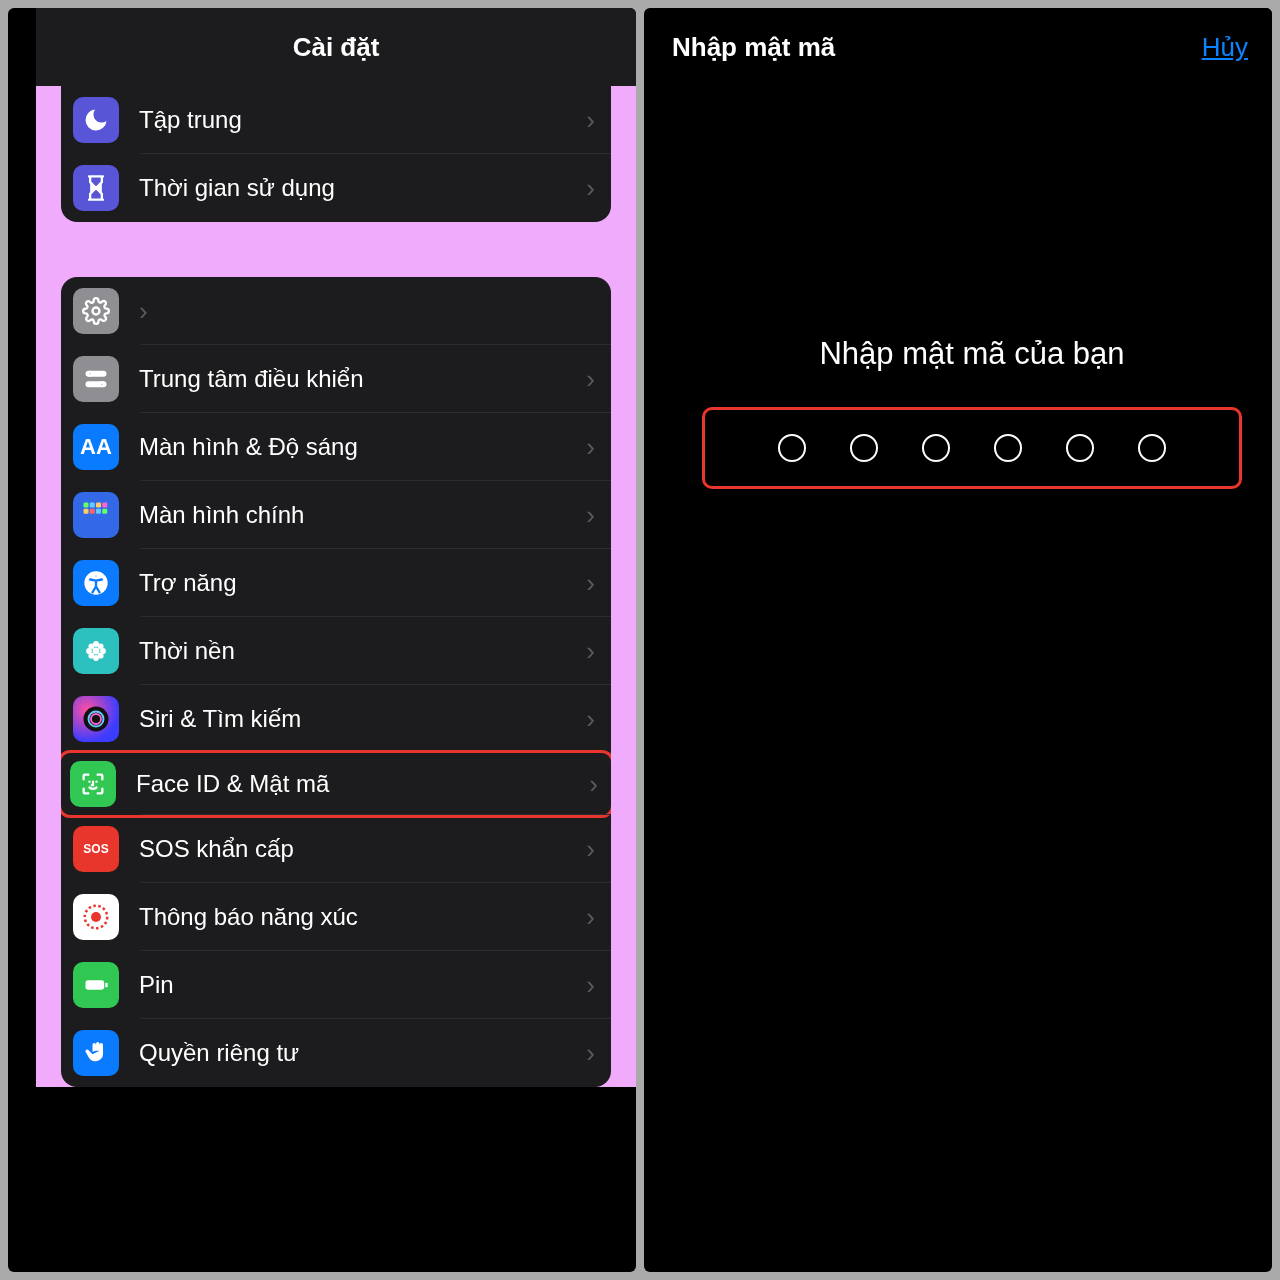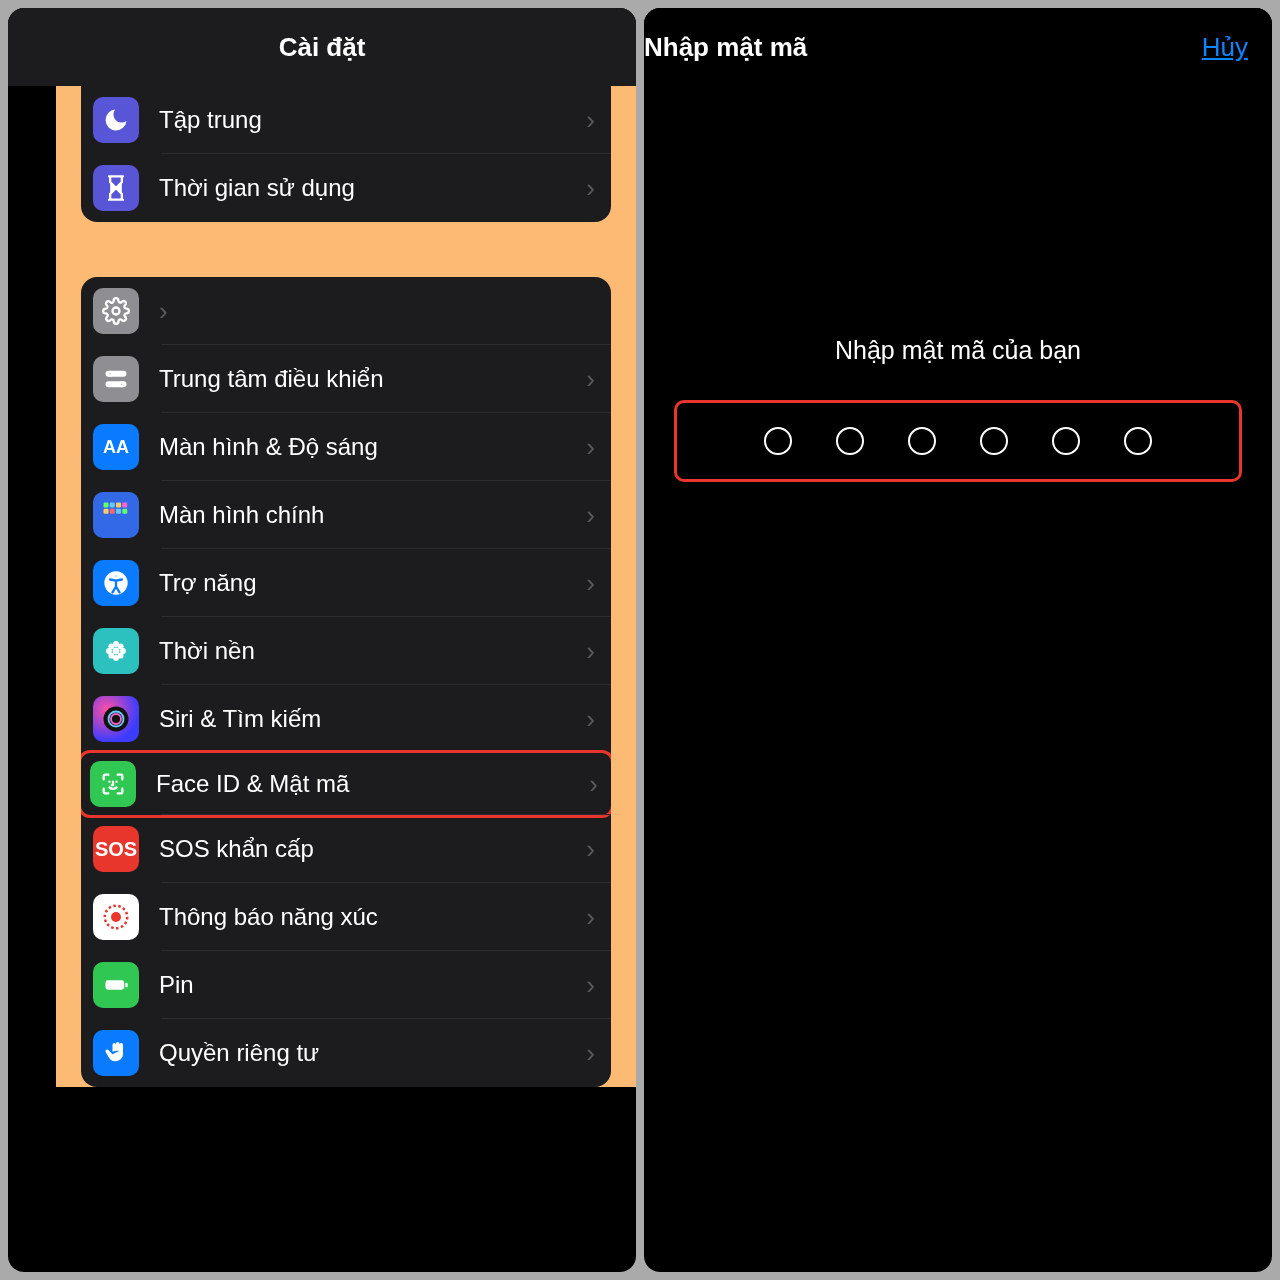--- a/index.html
+++ b/index.html
@@ -8,42 +8,42 @@
     height: 1280px;
     background: #aaa;
     display: flex;
     font-family: -apple-system, BlinkMacSystemFont, "Segoe UI", Arial, sans-serif;
   }
   .phone {
     width: 632px;
     height: 1264px;
     margin: 8px 4px;
     background: #000;
-    border-radius: 16px;
+    border-radius: 6px;
     overflow: hidden;
     position: relative;
+    padding-left: 28px;
   }
   .phone-left { margin-left: 8px; }
   .phone-right { margin-right: 8px; }
 
   
   .nav-bar {
     height: 78px;
     background: #1c1c1e;
     display: flex;
     align-items: center;
     justify-content: center;
     color: #fff;
     font-size: 26px;
     font-weight: 600;
   }
   .content-left {
     padding: 0 25px;
-    background: #fdba74;
-    margin-left: 48px;
+    background: #f0abfc;
   }
   .group {
     background: #1c1c1e;
     border-radius: 16px;
     margin-bottom: 55px;
     overflow: hidden;
   }
   .group-top { border-radius: 0 0 16px 16px; }
   .row {
     display: flex;
@@ -94,21 +94,21 @@
   .bg-deepblue { background: #3369e7; }
   .bg-teal { background: #2cc0be; }
   .bg-siri { background: radial-gradient(circle at 30% 30%, #ff4fa3, #3c3cff 70%); }
   .bg-green { background: #30c753; }
   .bg-red { background: #e8362d; }
   .bg-white { background: #fff; }
   .bg-green2 { background: #30c753; }
   .bg-blue2 { background: #0a7aff; }
 
   .glyph { color: #fff; font-size: 26px; font-weight: 600; }
-  .glyph-small { color: #fff; font-size: 20px; font-weight: 700; }
+  .glyph-small { color: #fff; font-size: 12px; font-weight: 700; }
 
   
   .nav-bar-r {
     height: 78px;
     background: #000;
     display: flex;
     align-items: center;
     justify-content: flex-start;
     color: #fff;
     font-size: 26px;
@@ -122,21 +122,21 @@
     font-size: 26px;
     font-weight: 400;
     text-decoration: underline;
   }
   .passcode-area {
     margin-top: 250px;
     text-align: center;
   }
   .passcode-prompt {
     color: #fff;
-    font-size: 25px;
+    font-size: 31px;
     margin-bottom: 35px;
   }
   .dots-wrap {
     border: 3px solid #e8362d;
     border-radius: 10px;
     margin: 0 30px;
     padding: 24px 20px;
     display: flex;
     justify-content: center;
     gap: 44px;
@@ -192,21 +192,21 @@
               <circle cx="7" cy="7.5" r="1.5" fill="#8e8e93"></circle>
               <rect x="3" y="14" width="18" height="5" rx="2.5" fill="white" stroke="none"></rect>
               <circle cx="17" cy="16.5" r="1.5" fill="#8e8e93"></circle>
             </svg>
           </div>
           <div class="row-label">Trung tâm điều khiển</div>
           <div class="chevron">›</div>
         </div>
         <div class="row">
           <div class="icon-wrap bg-blue">
-            <span class="glyph" style="font-size:18px;">AA</span>
+            <span class="glyph" style="font-size:22px;">AA</span>
           </div>
           <div class="row-label">Màn hình &amp; Độ sáng</div>
           <div class="chevron">›</div>
         </div>
         <div class="row">
           <div class="icon-wrap bg-deepblue">
             <svg width="30" height="30" viewBox="0 0 24 24">
               <rect x="2" y="2" width="4" height="4" rx="1" fill="#6f6"></rect>
               <rect x="7" y="2" width="4" height="4" rx="1" fill="#6cf"></rect>
               <rect x="12" y="2" width="4" height="4" rx="1" fill="#fc6"></rect>

